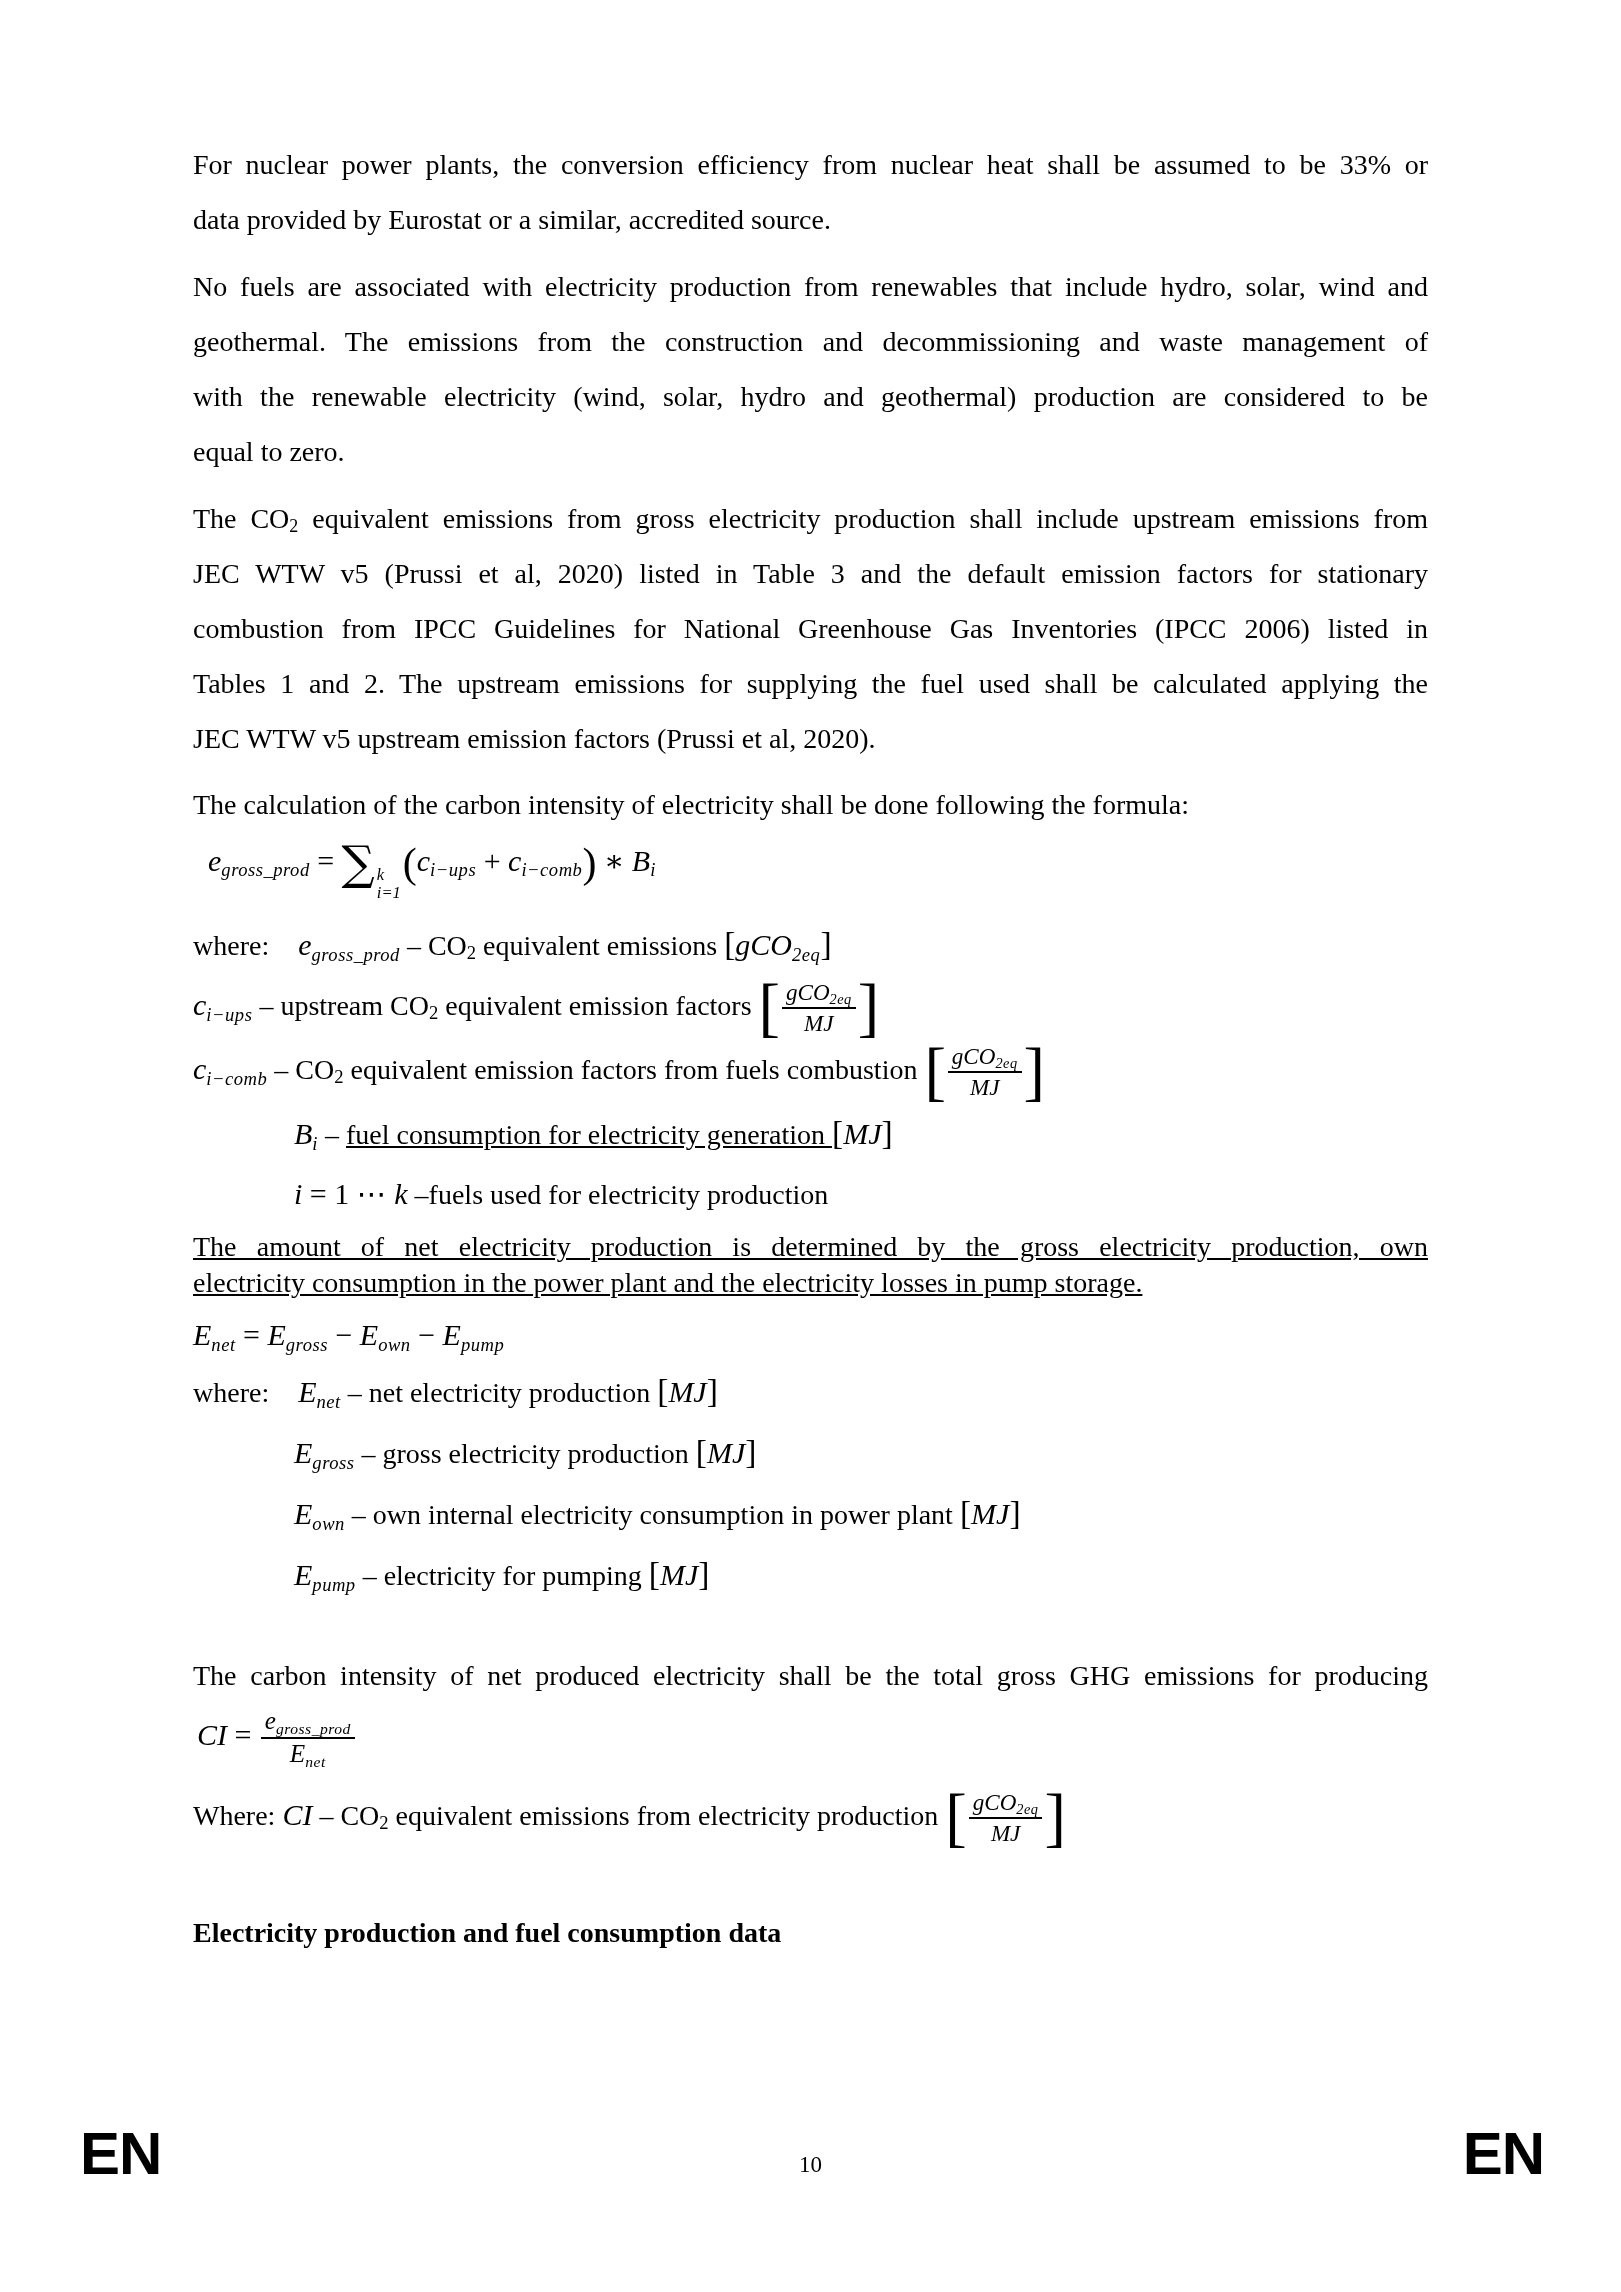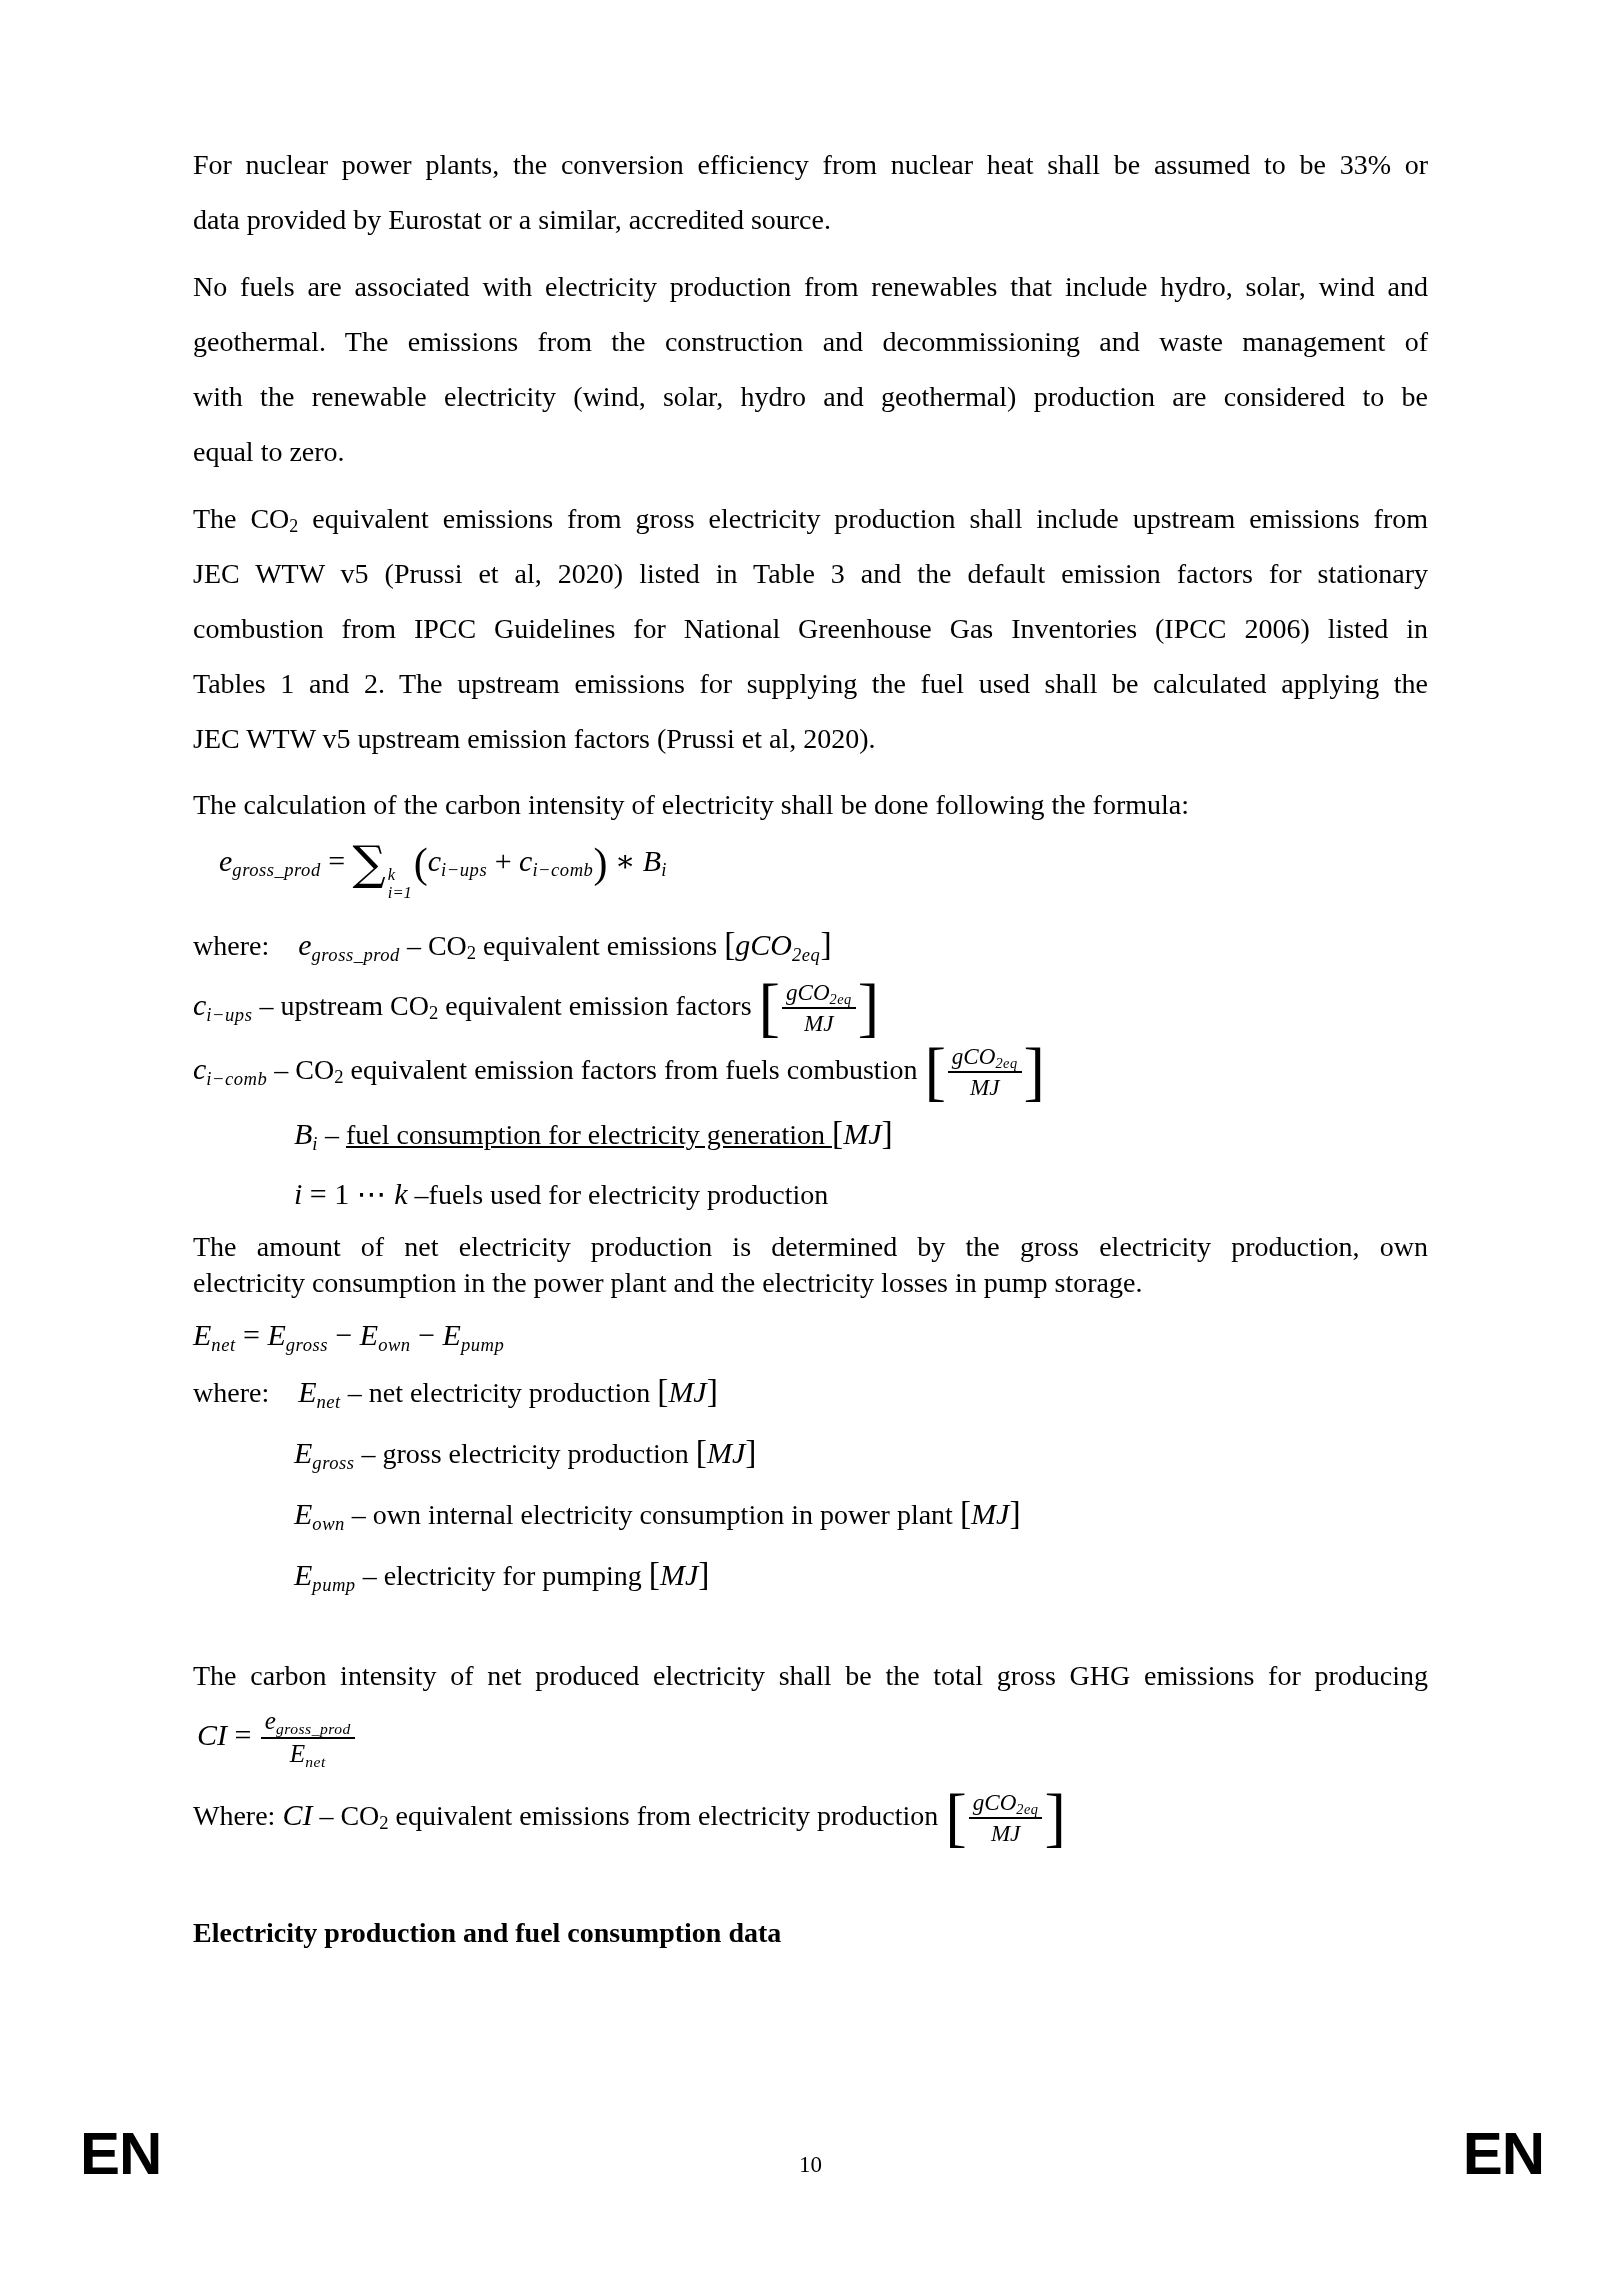--- a/index.html
+++ b/index.html
@@ -77,36 +77,36 @@
       <div class="ln just">JEC WTW v5 (Prussi et al, 2020) listed in Table 3 and the default emission factors for stationary</div>
       <div class="ln just">combustion from IPCC Guidelines for National Greenhouse Gas Inventories (IPCC 2006) listed in</div>
       <div class="ln just">Tables 1 and 2. The upstream emissions for supplying the fuel used shall be calculated applying the</div>
       <div class="ln">JEC WTW v5 upstream emission factors (Prussi et al, 2020).</div>
     </div>
 
     <div class="p-d" style="margin-bottom:2px;">
       <div class="ln">The calculation of the carbon intensity of electricity shall be done following the formula:</div>
     </div>
 
-    <div class="fml" style="margin-left:26px;"><span class="mi">e</span><sub class="ms">gross_prod</sub><span class="op"> = </span><span class="sum">∑</span><span class="sumlims">
+    <div class="fml" style="margin-left:15px;"><span class="mi">e</span><sub class="ms">gross_prod</sub><span class="op"> = </span><span class="sum">∑</span><span class="sumlims">
           <span>k</span>
           <span>i=1</span>
         </span><span class="bp">(</span><span class="mi">c</span><sub class="ms">i−ups</sub><span class="op"> + </span><span class="mi">c</span><sub class="ms">i−comb</sub><span class="bp">)</span><span class="op star"> ∗ </span><span class="mi">B</span><sub class="ms">i</sub></div>
 
     <div class="wrow fml" style="margin:0 0 2px 0;"><span class="wlabel" style="font-size:28px;">where:</span><span class="mi">e</span><sub class="ms">gross_prod</sub><span style="font-size:28px;"> – </span><span style="font-size:28px;">CO</span><sub class="ts" style="font-size:18.6px;">2</sub><span style="font-size:28px;"> equivalent emissions </span><span class="ubr">[</span><span class="mi">gCO</span><sub class="ms">2eq</sub><span class="ubr">]</span></div>
 
     <div class="wrow fml ind tall"><span class="mi">c</span><sub class="ms">i−ups</sub><span style="font-size:28px;"> – </span><span style="font-size:28px;">upstream CO</span><sub class="ts" style="font-size:18.6px;">2</sub><span style="font-size:28px;"> equivalent emission factors </span><span class="bb">[</span><span class="frac"><span class="num"><span class="mi">gCO</span><sub class="ms">2eq</sub></span><span class="den mi">MJ</span></span><span class="bb">]</span></div>
 
     <div class="wrow fml ind tall"><span class="mi">c</span><sub class="ms">i−comb</sub><span style="font-size:28px;"> – </span><span style="font-size:28px;">CO</span><sub class="ts" style="font-size:18.6px;">2</sub><span style="font-size:28px;"> equivalent emission factors from fuels combustion </span><span class="bb">[</span><span class="frac"><span class="num"><span class="mi">gCO</span><sub class="ms">2eq</sub></span><span class="den mi">MJ</span></span><span class="bb">]</span></div>
 
     <div class="wrow fml ind"><span class="mi">B</span><sub class="ms">i</sub><span style="font-size:28px;"> – </span><span style="font-size:28px;text-decoration:underline;">fuel consumption for electricity generation </span><span class="ubr">[</span><span class="mi">MJ</span><span class="ubr">]</span></div>
 
     <div class="wrow fml ind" style="margin-bottom:0;"><span class="mi">i</span><span class="op"> = 1 </span><span class="op" style="font-family:'DejaVu Sans',sans-serif;">⋯</span><span class="mi"> k</span><span style="font-size:28px;">  –</span><span style="font-size:28px;">fuels used for electricity production</span></div>
 
-    <div class="p-s" style="margin-top:7.8px;">
+    <div class="p-s" style="margin-top:7.8px;text-decoration:underline;">
       <div class="ln just">The amount of net electricity production is determined by the gross electricity production, own</div>
       <div class="ln">electricity consumption in the power plant and the electricity losses in pump storage.</div>
     </div>
 
     <div class="fml" style="margin:15.7px 0 9.8px 0;"><span class="mi">E</span><sub class="ms">net</sub><span class="op"> = </span><span class="mi">E</span><sub class="ms">gross</sub><span class="op"> − </span><span class="mi">E</span><sub class="ms">own</sub><span class="op"> − </span><span class="mi">E</span><sub class="ms">pump</sub></div>
 
     <div class="wrow fml"><span class="wlabel" style="font-size:28px;">where:</span><span class="mi">E</span><sub class="ms">net</sub><span style="font-size:28px;"> – </span><span style="font-size:28px;">net electricity production </span><span class="ubr">[</span><span class="mi">MJ</span><span class="ubr">]</span></div>
 
     <div class="wrow fml ind"><span class="mi">E</span><sub class="ms">gross</sub><span style="font-size:28px;"> – </span><span style="font-size:28px;">gross electricity production </span><span class="ubr">[</span><span class="mi">MJ</span><span class="ubr">]</span></div>
 

